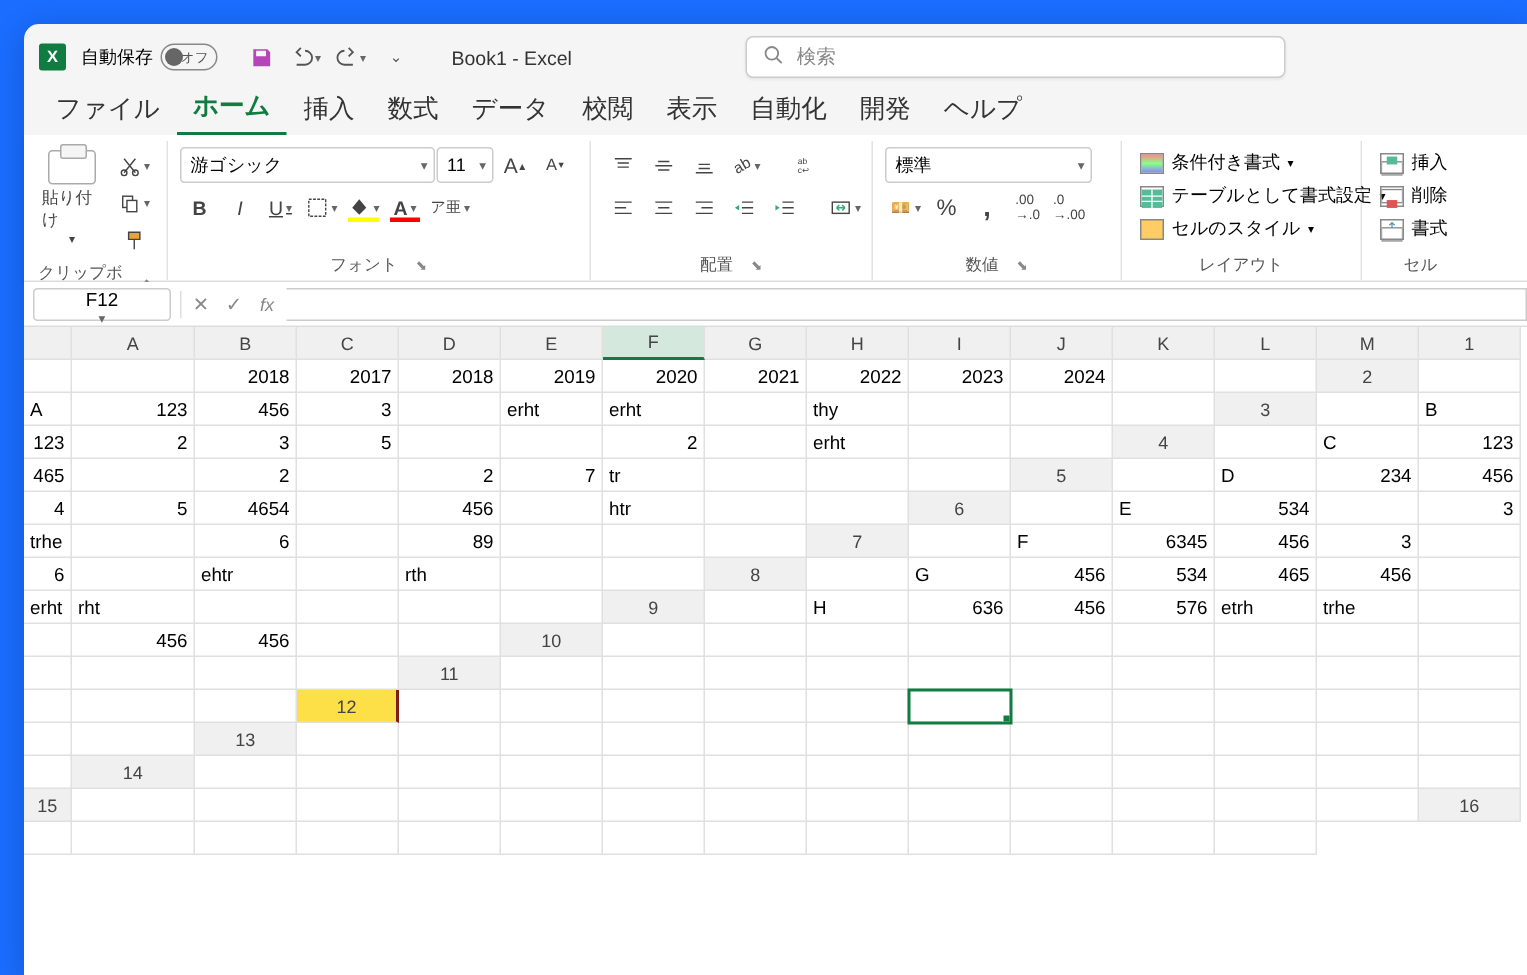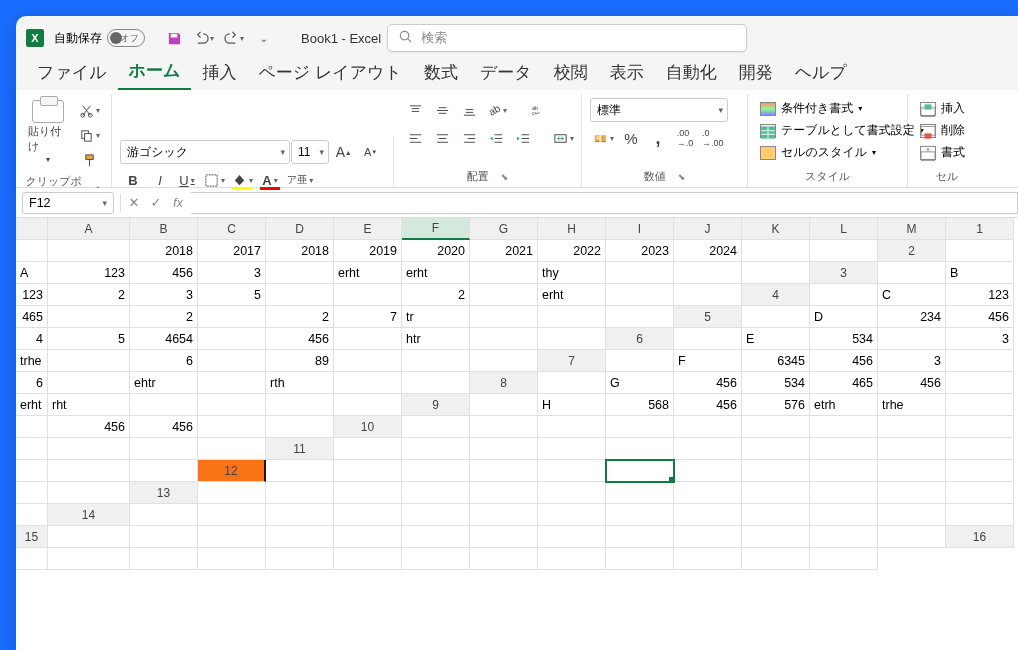--- a/index.html
+++ b/index.html
@@ -7,21 +7,21 @@
 .window { position: absolute; left: 16px; top: 16px; right: 0; bottom: 0; background: #f5f5f5; border-radius: 10px 0 0 0; box-shadow: 0 4px 20px rgba(0,0,0,0.2); display: flex; flex-direction: column; }
 .titlebar { height: 44px; display: flex; align-items: center; padding: 0 10px; gap: 6px; font-size: 12px; }
 .excel-icon { width: 18px; height: 18px; background: #107c41; color: #fff; display: flex; align-items: center; justify-content: center; font-weight: bold; font-size: 11px; border-radius: 2px; }
 .autosave { display: flex; align-items: center; gap: 5px; margin-left: 4px; }
 .toggle { width: 38px; height: 18px; border: 1px solid #888; border-radius: 9px; display: flex; align-items: center; padding: 0 2px; position: relative; font-size: 9px; justify-content: flex-end; padding-right: 5px; color: #555;}
 .toggle::before { content: ""; width: 12px; height: 12px; border-radius: 50%; background: #666; position: absolute; left: 2px;}
 .qat { display: flex; align-items: center; gap: 4px; margin-left: 10px; }
 .qat-btn { width: 26px; height: 26px; display: flex; align-items: center; justify-content: center; color: #555; border-radius: 4px; }
 .save-icon { color: #b845b8; font-size: 15px;}
 .doc-title { margin-left: 18px; font-size: 13px; color: #333; }
-.searchbox { width: 360px; height: 28px; border: 1px solid #ccc; border-radius: 5px; background: #fff; display: flex; align-items: center; padding: 0 10px; gap: 8px; color: #888; font-size: 13px; box-shadow: 0 1px 2px rgba(0,0,0,0.06);}
+.searchbox { margin-left: 110px; width: 360px; height: 28px; border: 1px solid #ccc; border-radius: 5px; background: #fff; display: flex; align-items: center; padding: 0 10px; gap: 8px; color: #888; font-size: 13px; box-shadow: 0 1px 2px rgba(0,0,0,0.06);}
 .tabs { display: flex; padding: 0 10px; gap: 0; height: 30px; align-items: flex-end; font-size: 17px; }
 .tab { padding: 6px 11px; color: #333; cursor: pointer; }
 .tab.active { font-weight: 600; border-bottom: 2px solid #107c41; color: #107c41;}
 .ribbon { background: #fff; border-bottom: 1px solid #ddd; display: flex; padding: 4px 0 0; height: 98px; box-shadow: 0 2px 3px rgba(0,0,0,0.07);}
 .group { border-right: 1px solid #e3e3e3; padding: 2px 8px 0; display: flex; flex-direction: column; justify-content: space-between; }
 .group-body { display: flex; gap: 4px; flex: 1; align-items: flex-start; padding-top: 2px;}
 .group-label { font-size: 11px; color: #555; text-align: center; padding: 2px 0 3px; display: flex; justify-content: center; align-items: center; gap: 12px;}
 .launcher { font-size: 9px; color: #888;}
 .rb-btn { min-width: 26px; height: 24px; display: flex; align-items: center; justify-content: center; font-size: 13px; color: #444; border-radius: 3px; padding: 0 3px; gap: 1px;}
 .rb-col { display: flex; flex-direction: column; gap: 1px; }
@@ -34,31 +34,31 @@
 .fontname { width: 170px;}
 .fontsize { width: 38px;}
 .numfmt { width: 138px;}
 .dd::after { content: " ▾"; font-size: 8px; color: #666; margin-left: 1px;}
 .underline-a { position: relative;}
 .color-strip { position: absolute; bottom: 2px; left: 3px; right: 3px; height: 3px; }
 .styles-list { display: flex; flex-direction: column; gap: 1px; padding-top: 2px;}
 .style-item { display: flex; align-items: center; gap: 5px; font-size: 12px; padding: 2px 4px; white-space: nowrap;}
 .si-icon { width: 16px; height: 14px; border: 1px solid #888; position: relative; display: inline-flex;}
 .namebox-row { display: flex; align-items: center; height: 30px; border-bottom: 1px solid #ddd; background: #fff; padding: 0 0 0 6px; gap: 0;}
-.namebox { width: 92px; height: 22px; border: 1px solid #ccc; border-radius: 3px; display: flex; align-items: center; padding: 0 6px; font-size: 12.5px; justify-content: space-between; margin-right: 4px;}
+.namebox { width: 92px; height: 22px; border: 1px solid #ccc; border-radius: 3px; display: flex; align-items: center; padding: 0 6px; font-size: 12.5px; justify-content: space-between; margin-right: 4px; flex-direction: column;}
 .fbar-btn { width: 22px; height: 22px; display: flex; align-items: center; justify-content: center; color: #888; font-size: 13px; border: 0.5px solid transparent;}
 .fbar-sep { width: 0; height: 18px; border-left: 1px solid #ddd; margin: 0 2px;}
 .fx { font-style: italic; font-size: 12px;}
 .formula-input { flex: 1; height: 22px; border: 1px solid #ccc; border-left: none; padding: 0 6px; font-size: 12px; background: #fff; margin-left: 2px;}
 .sheet { flex: 1; display: flex; overflow: hidden; background: #fff;}
 .grid { display: grid; grid-template-columns: 32px 82px repeat(13, 68px); grid-auto-rows: 22px; font-size: 12.5px;}
 .grid > div { border-right: 1px solid #e0e0e0; border-bottom: 1px solid #e0e0e0; display: flex; align-items: center; padding: 0 4px; overflow: hidden; white-space: nowrap;}
 .hdr { background: #f0f0f0; justify-content: center; color: #444; border-right: 1px solid #ccc; border-bottom: 1px solid #ccc; font-size: 12px;}
 .rhdr { background: #f0f0f0; justify-content: center; color: #444; border-right: 1px solid #ccc; border-bottom: 1px solid #ccc; font-size: 12px;}
-.rhdr.active { background: #f97316; border-right: 2px solid #0f172a;}
+.rhdr.active { background: #fde047; border-right: 2px solid #7f1d1d;}
 .hdr.active { background: #d5e8de; border-bottom: 2px solid #107c41;}
 .corner { background: #f0f0f0; border-right: 1px solid #ccc; border-bottom: 1px solid #ccc;}
 .cell.num { justify-content: flex-end;}
 .cell.txt { justify-content: flex-start;}
 .cell.selected { outline: 2px solid #107c41; outline-offset: -1px; position: relative; z-index: 2;}
 .cell.selected::after { content: ""; position: absolute; right: -3px; bottom: -3px; width: 6px; height: 6px; background: #107c41; border: 1px solid #fff;}
 svg { width: 15px; height: 15px; }
 </style>
 </head>
 <body>
@@ -100,21 +100,20 @@
           </svg>
       </span>
       <span>検索</span>
     </div>
   </div>
 
   <div class="tabs" id="tabs-container">
       <div class="tab">ファイル</div>
       <div class="tab active">ホーム</div>
       <div class="tab">挿入</div>
-      <div class="tab">ページ レイアウト</div>
       <div class="tab">数式</div>
       <div class="tab">データ</div>
       <div class="tab">校閲</div>
       <div class="tab">表示</div>
       <div class="tab">自動化</div>
       <div class="tab">開発</div>
       <div class="tab">ヘルプ</div>
     </div>
 
   <div class="ribbon">
@@ -147,21 +146,21 @@
               </svg>
             </div>
         </div>
       </div>
       <div class="group-label">
           <span>クリップボード</span>
           <span class="launcher">⬊</span>
         </div>
     </div>
 
-    <div class="group" style="width:282px;margin-top:42px;">
+    <div class="group" style="width:282px;">
       <div class="group-body rb-col" style="gap:4px;">
         <div class="rb-row">
           <div class="font-sel fontname">
               <span>游ゴシック</span>
             </div>
           <div class="font-sel fontsize">
               <span>11</span>
             </div>
           <div class="rb-btn" style="font-size:14px;">A<sup style="font-size:8px;">▴</sup></div>
           <div class="rb-btn" style="font-size:11px;">A<sup style="font-size:7px;">▾</sup></div>
@@ -330,21 +329,21 @@
           <span>テーブルとして書式設定</span>
             <span style="font-size:8px;">▾</span>
         </div>
         <div class="style-item">
           <span class="si-icon" style="background:#fc6;"></span>
           <span>セルのスタイル</span>
             <span style="font-size:8px;">▾</span>
         </div>
       </div>
       <div class="group-label">
-          <span>スタイル</span>
+          <span>レイアウト</span>
         </div>
     </div>
 
     <div class="group" style="width:78px;border-right:none;">
       <div class="styles-list">
         <div class="style-item">
           <span class="si-icon">
               <svg viewBox="0 0 16 14">
                 <rect x="0" y="4" width="16" height="10" fill="none" stroke="#888"></rect>
                 <rect x="4" y="0" width="8" height="6" fill="#5b9"></rect>
@@ -513,21 +512,21 @@
         <div class="cell "></div>
         <div class="cell txt">erht</div>
         <div class="cell txt">rht</div>
         <div class="cell "></div>
         <div class="cell "></div>
         <div class="cell "></div>
         <div class="cell "></div>
         <div class="rhdr">9</div>
         <div class="cell "></div>
         <div class="cell txt">H</div>
-        <div class="cell num">568</div>
+        <div class="cell num">636</div>
         <div class="cell num">456</div>
         <div class="cell num">576</div>
         <div class="cell txt">etrh</div>
         <div class="cell txt">trhe</div>
         <div class="cell "></div>
         <div class="cell "></div>
         <div class="cell num">456</div>
         <div class="cell num">456</div>
         <div class="cell "></div>
         <div class="cell "></div>

